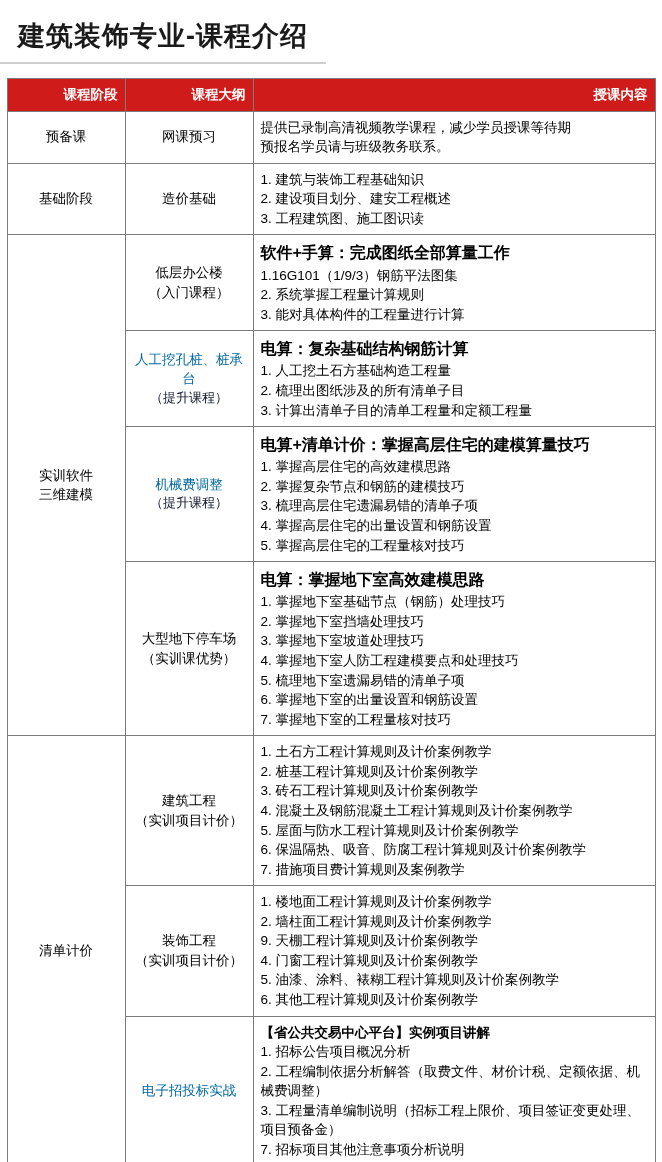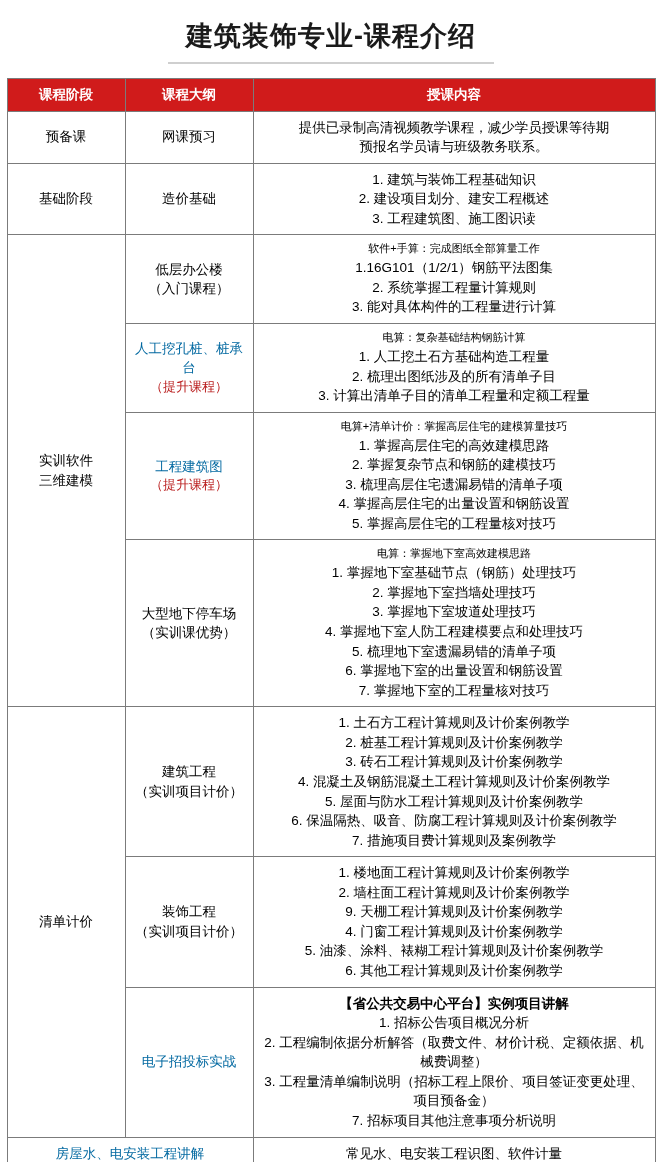--- a/index.html
+++ b/index.html
@@ -9,21 +9,20 @@
     font-family:"Liberation Sans","DejaVu Sans",sans-serif;
     color:#000;
   }
   .page{
     width:662px;
     box-sizing:border-box;
     padding:0;
   }
   .title-wrap{
     padding:18px 0 14px 0;
-    text-align:center;
   }
   .title{
     font-size:27px;
     font-weight:bold;
     letter-spacing:1px;
     color:#1a1a1a;
     display:inline-block;
     border-bottom:2px solid #cfcfcf;
     padding:0 18px 8px 18px;
   }
@@ -38,49 +37,49 @@
     vertical-align:middle;
     padding:6px 7px;
     font-size:13.5px;
     line-height:1.45;
   }
   thead th{
     background:#d01b1b;
     color:#ffffff;
     font-size:15px;
     font-weight:bold;
-    text-align:center;
+    text-align:right;
     padding:7px 4px;
     border:1px solid #9b1212;
   }
   col.c1{width:118px;}
   col.c2{width:128px;}
   col.c3{width:402px;}
   td.stage,td.outline{
     text-align:center;
     font-size:14px;
     line-height:1.5;
   }
   td.content{
-    text-align:center;
+    text-align:left;
     font-size:13px;
     line-height:1.52;
   }
   .red{color:#0369a1;}
   .bold{font-weight:bold;}
   .sub-red{
-    color:#b91c1c;
+    color:#0f172a;
     font-size:13px;
     display:block;
   }
   .lead{
-    font-weight:normal;
+    font-weight:bold;
     display:block;
     margin-bottom:1px;
-    font-size:11px;
+    font-size:16px;
   }
   .lines div{white-space:normal;}
 </style>
 </head>
 <body>
 
 <div class="page">
 
   <div class="title-wrap">
     <div class="title">建筑装饰专业-课程介绍</div>
@@ -134,21 +133,21 @@
             <div>实训软件</div>
             <div>三维建模</div>
           </td>
           <td class="outline">
             <div>低层办公楼</div>
             <div class="">（入门课程）</div>
           </td>
           <td class="content">
             <span class="lead">软件+手算：完成图纸全部算量工作</span>
             <div class="lines">
-              <div>1.16G101（1/2/1）钢筋平法图集</div>
+              <div>1.16G101（1/9/3）钢筋平法图集</div>
               <div>2. 系统掌握工程量计算规则</div>
               <div>3. 能对具体构件的工程量进行计算</div>
             </div>
           </td>
         </tr>
         <tr>
           <td class="outline">
             <div class="red">人工挖孔桩、桩承台</div>
             <div class="sub-red">（提升课程）</div>
           </td>
@@ -156,21 +155,21 @@
             <span class="lead">电算：复杂基础结构钢筋计算</span>
             <div class="lines">
               <div>1. 人工挖土石方基础构造工程量</div>
               <div>2. 梳理出图纸涉及的所有清单子目</div>
               <div>3. 计算出清单子目的清单工程量和定额工程量</div>
             </div>
           </td>
         </tr>
         <tr>
           <td class="outline">
-            <div class="red">工程建筑图</div>
+            <div class="red">机械费调整</div>
             <div class="sub-red">（提升课程）</div>
           </td>
           <td class="content">
             <span class="lead">电算+清单计价：掌握高层住宅的建模算量技巧</span>
             <div class="lines">
               <div>1. 掌握高层住宅的高效建模思路</div>
               <div>2. 掌握复杂节点和钢筋的建模技巧</div>
               <div>3. 梳理高层住宅遗漏易错的清单子项</div>
               <div>4. 掌握高层住宅的出量设置和钢筋设置</div>
               <div>5. 掌握高层住宅的工程量核对技巧</div>

